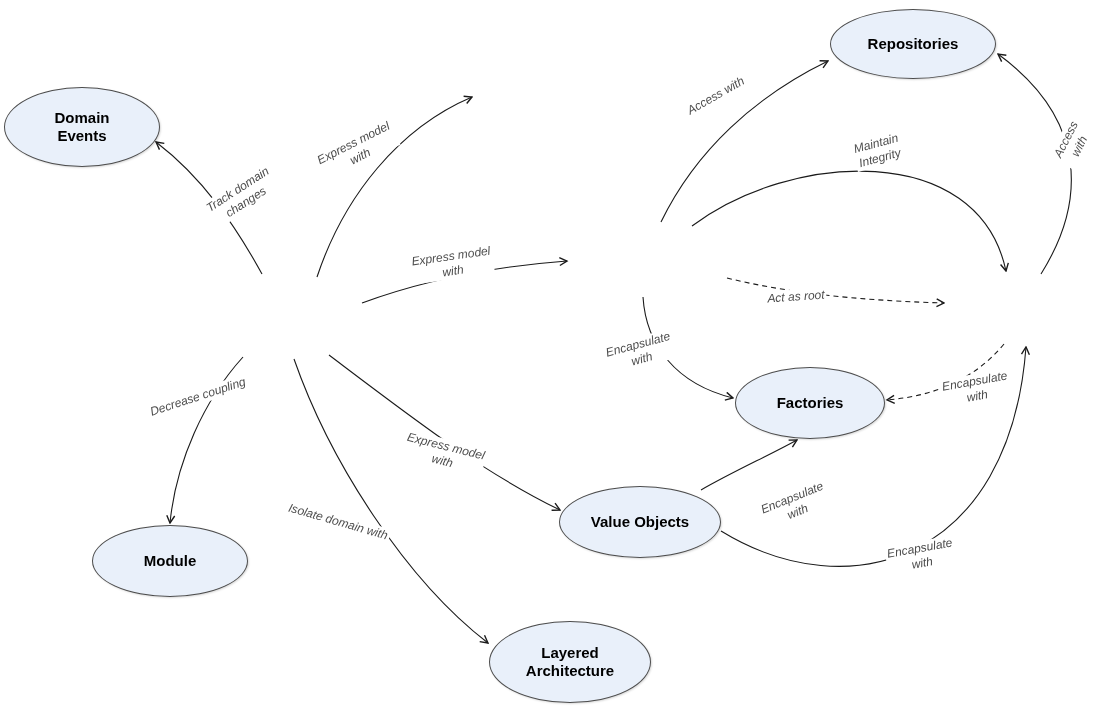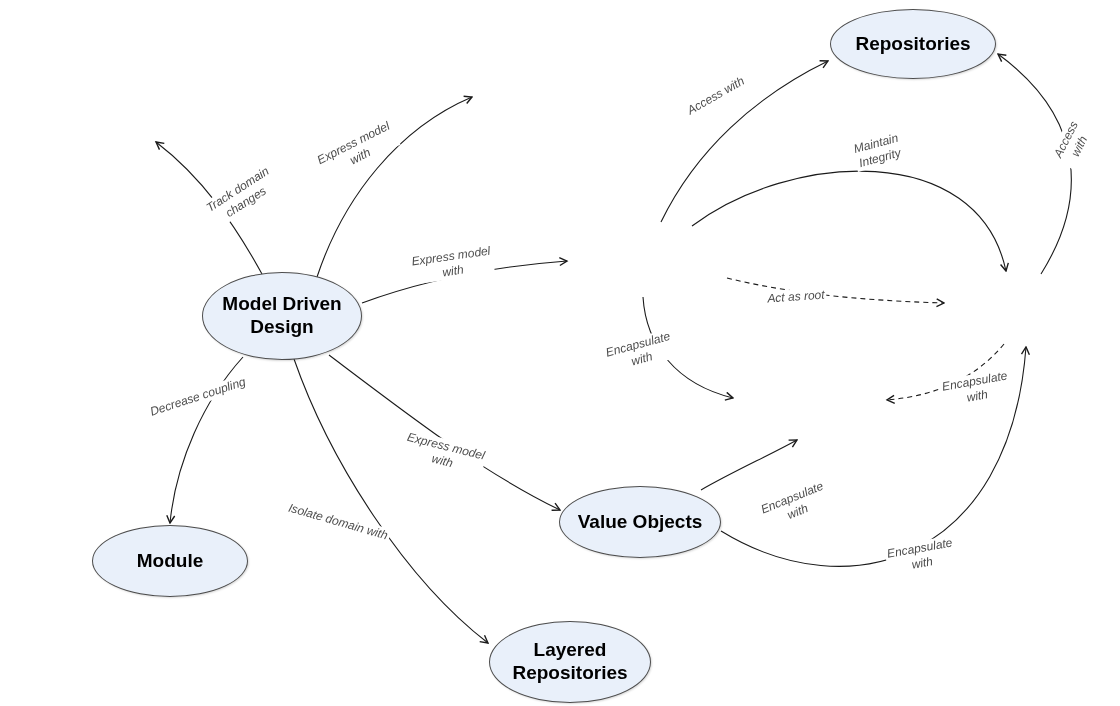--- a/index.html
+++ b/index.html
@@ -27,21 +27,21 @@
   .node {
     position: absolute;
     display: flex;
     align-items: center;
     justify-content: center;
     text-align: center;
     border: 1px solid #4d4d4d;
     border-radius: 50%;
     background: #e9f0fa;
     font-weight: bold;
-    font-size: 19px;
+    font-size: 15px;
     color: #000000;
     line-height: 1.2;
     white-space: pre-line;
     box-shadow: 1px 1px 2px rgba(0,0,0,0.15);
     box-sizing: border-box;
   }
   .elabel {
     position: absolute;
     font-style: italic;
     font-size: 12px;
@@ -96,20 +96,21 @@
     <div class="elabel" style="left: 1073px; top: 143px; transform: translate(-50%, -50%) rotate(-63deg);">Access with</div>
     <div class="elabel" style="left: 796px; top: 297px; transform: translate(-50%, -50%) rotate(-4deg);">Act as root</div>
     <div class="elabel" style="left: 640px; top: 352px; transform: translate(-50%, -50%) rotate(-15deg);">Encapsulate
 with</div>
     <div class="elabel" style="left: 976px; top: 389px; transform: translate(-50%, -50%) rotate(-10deg);">Encapsulate
 with</div>
     <div class="elabel" style="left: 795px; top: 505px; transform: translate(-50%, -50%) rotate(-22deg);">Encapsulate
 with</div>
     <div class="elabel" style="left: 921px; top: 556px; transform: translate(-50%, -50%) rotate(-10deg);">Encapsulate
 with</div>
+    <div class="node" style="left: 4px; top: 87px; width: 156px; height: 80px;">Domain
+Events</div>
     <div class="node" style="left: 830px; top: 9px; width: 166px; height: 70px;">Repositories</div>
-    <div class="node" style="left: 202px; top: 272px; width: 160px; height: 88px;">Model Driven
-Design</div>
+    <div class="node" style="left: 735px; top: 367px; width: 150px; height: 72px;">Factories</div>
     <div class="node" style="left: 92px; top: 525px; width: 156px; height: 72px;">Module</div>
     <div class="node" style="left: 559px; top: 486px; width: 162px; height: 72px;">Value Objects</div>
     <div class="node" style="left: 489px; top: 621px; width: 162px; height: 82px;">Layered
-Repositories</div>
+Architecture</div>
   </div>
 
 </body></html>

